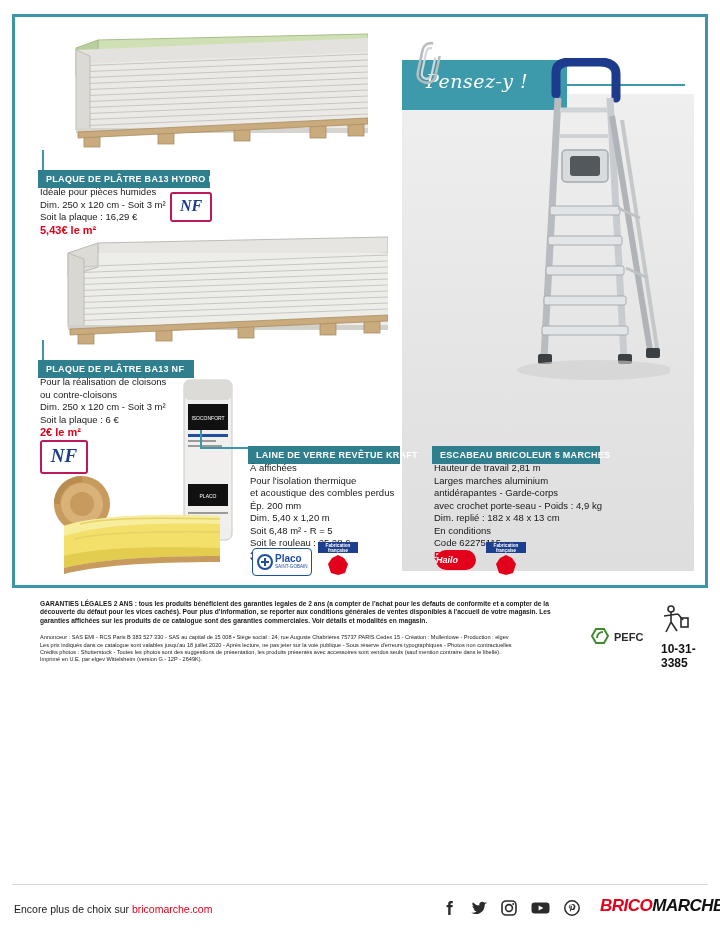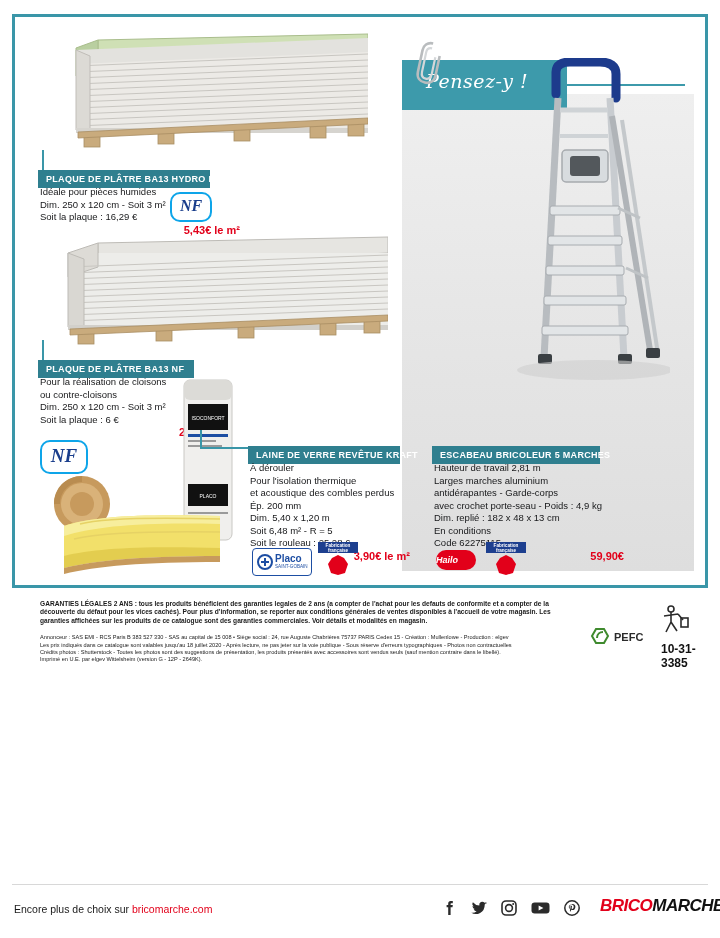--- a/index.html
+++ b/index.html
@@ -94,33 +94,32 @@
   .spec {
     position: absolute;
     font-size: 9.5px;
     line-height: 12.5px;
     color: #17181a;
   }
   .spec .price {
     color: #e2001a;
     font-weight: bold;
     font-size: 11px;
-    text-align: right;
   }
 
   
   .board {
     position: absolute;
   }
 
   
   .nf-logo {
     position: absolute;
-    border: 2px solid #0ea5e9;
-    border-radius: 10px;
+    border: 2px solid #be185d;
+    border-radius: 3px;
     color: #1a3e8c;
     font-weight: bold;
     font-style: italic;
     text-align: center;
     font-family: "Liberation Serif", serif;
   }
 
   
   .leader {
     position: absolute;
@@ -383,21 +382,21 @@
     <path d="M30 104 C62 96 110 92 186 92 L186 98 C110 98 62 102 30 110 Z" fill="#c79a5d"></path>
   </svg>
 </div>
 
 <div class="leader" style="left:200px; top:430px; width:1.5px; height:18px;"></div>
 <div class="leader" style="left:200px; top:447px; width:48px; height:1.5px;"></div>
 
 <div class="label-bar" style="left:248px; top:446px; width:152px;">LAINE DE VERRE REVÊTUE KRAFT</div>
 
 <div class="spec" style="left:250px; top:462px; width:160px;">
-  <div>À dérouler</div>
+  <div>À affichées</div>
   <div>Pour l'isolation thermique</div>
   <div>et acoustique des combles perdus</div>
   <div>Ép. 200 mm</div>
   <div>Dim. 5,40 x 1,20 m</div>
   <div>Soit 6,48 m² - R = 5</div>
   <div>Soit le rouleau : 25,28 €</div>
   <div class="price">3,90€ le m²</div>
 </div>
 
 <div class="placo-badge" style="left:252px; top:548px;">

